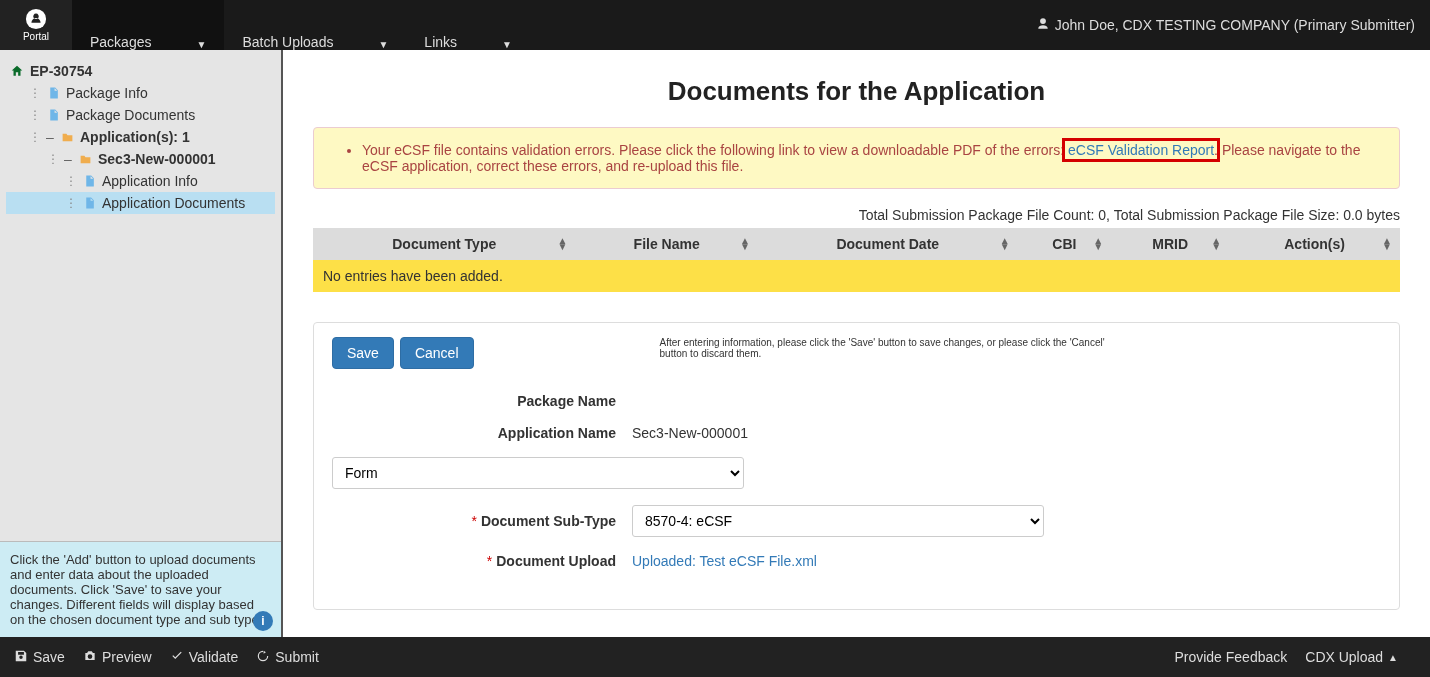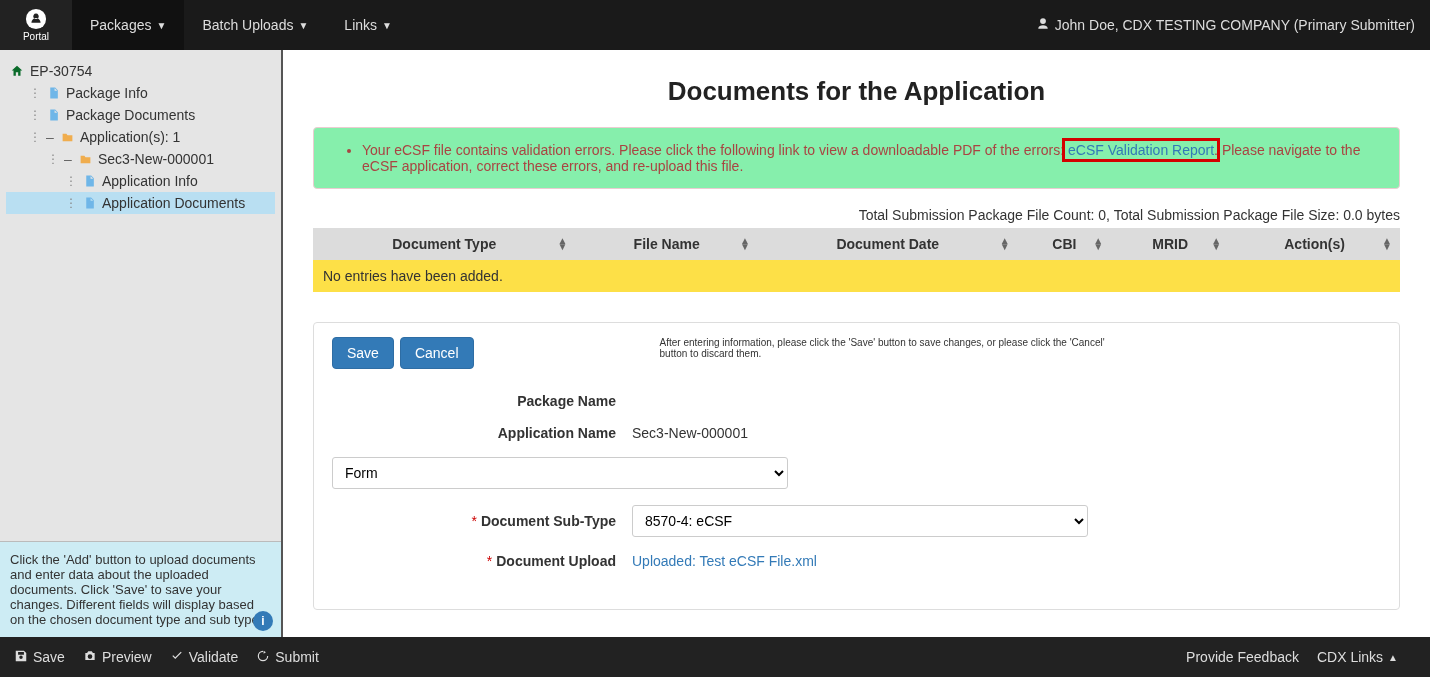--- a/index.html
+++ b/index.html
@@ -3,21 +3,21 @@
 <meta charset="utf-8">
 <style>
 * { box-sizing: border-box; margin: 0; padding: 0; }
 body { font-family: "Helvetica Neue", Helvetica, Arial, sans-serif; font-size: 14px; color: #333; width: 1430px; height: 677px; overflow: hidden; position: relative; background: #fff; }
 
 
 .topnav { height: 50px; background: #1a1a1a; color: #ddd; display: flex; align-items: center; }
 .topnav .logo { width: 72px; height: 50px; background: #222; display: flex; flex-direction: column; align-items: center; justify-content: center; font-size: 10px; color: #fff; }
 .topnav .logo svg { width: 22px; height: 22px; }
 .topnav .logo-text { font-size: 10px; margin-top: 1px; }
-.topnav .menu-item { padding: 0 18px; height: 50px; display: flex; align-items: center; cursor: pointer; color: #ddd; font-size: 14px; }
+.topnav .menu-item { padding: 0 18px; height: 50px; display: flex; align-items: flex-end; cursor: pointer; color: #ddd; font-size: 14px; gap: 40px; }
 .topnav .menu-item.active { background: #111; }
 .topnav .menu-item .caret { margin-left: 5px; font-size: 10px; }
 .topnav .spacer { flex: 1; }
 .topnav .user { padding: 0 15px; color: #ddd; font-size: 14px; display: flex; align-items: center; }
 .topnav .user .user-icon { margin-right: 5px; }
 
 
 .layout { display: flex; height: calc(677px - 50px - 40px); }
 
 
@@ -27,35 +27,35 @@
 .tree-row .tw { display: inline-block; }
 .tree-row.selected { background: #b9dff2; }
 .tree-indent-0 .tw1 { width: 0; }
 .tree-indent-1 .tw1 { width: 18px; }
 .tree-indent-2 .tw1 { width: 36px; }
 .tree-indent-3 .tw1 { width: 54px; }
 .tree-row .connector { color: #888; font-size: 12px; width: 18px; display: inline-flex; justify-content: center; }
 .tree-row .toggle { color: #666; font-size: 14px; width: 12px; display: inline-flex; justify-content: center; margin-right: 2px; }
 .tree-row .ticon { width: 18px; display: inline-flex; justify-content: center; margin-right: 4px; }
 .tree-row .label { }
-.tree-row.bold .label { font-weight: normal; }
+.tree-row.bold .label { font-weight: bold; }
 .ico-home { color: #0a6b2a; }
 .ico-file { color: #6fb6e8; }
 .ico-folder { color: #f0ad4e; }
 
 
 .helpbox { position: absolute; left: 0; right: 0; bottom: 0; background: #cdecf4; border-top: 1px solid #bbb; padding: 10px; font-size: 13px; color: #333; }
 .helpbox .info-badge { position: absolute; right: 8px; bottom: 6px; width: 20px; height: 20px; border-radius: 50%; background: #337ab7; color: #fff; display: flex; align-items: center; justify-content: center; font-size: 12px; font-weight: bold; }
 
 
 .main { flex: 1; overflow: auto; padding: 20px 30px 30px; }
 .page-title { text-align: center; font-size: 26px; font-weight: bold; color: #222; margin: 6px 0 20px; }
 .intro { font-size: 14px; margin-bottom: 18px; }
 
-.alert-danger { background: #86efac; border: 1px solid #ebccd1; color: #a94442; padding: 14px 18px 14px 34px; border-radius: 4px; position: relative; margin-bottom: 18px; }
+.alert-danger { background: #fef9c3; border: 1px solid #ebccd1; color: #a94442; padding: 14px 18px 14px 34px; border-radius: 4px; position: relative; margin-bottom: 18px; }
 .alert-danger ul { list-style: disc; padding-left: 14px; }
 .alert-danger a { color: #337ab7; text-decoration: none; }
 .alert-danger .highlight { border: 3px solid #d40000; padding: 1px 3px; margin: -4px -6px; display: inline; }
 
 .totals { text-align: right; font-size: 14px; margin-bottom: 5px; }
 
 .table { width: 100%; border-collapse: collapse; background: #dcdcdc; }
 .table th { background: #dcdcdc; font-weight: bold; padding: 8px 10px; text-align: center; font-size: 14px; position: relative; }
 .table th .sort { position: absolute; right: 8px; top: 50%; transform: translateY(-50%); font-size: 10px; color: #666; line-height: 6px; }
 .table .empty-row td { background: #fde047; padding: 8px 10px; font-size: 14px; }
@@ -64,21 +64,21 @@
 .panel-header { display: flex; align-items: flex-start; gap: 18px; margin-bottom: 24px; }
 .btn { display: inline-block; padding: 7px 14px; border-radius: 4px; border: 1px solid transparent; font-size: 14px; cursor: pointer; }
 .btn-primary { background: #337ab7; color: #fff; border-color: #2e6da4; }
 .panel-header .buttons { display: flex; gap: 6px; }
 .panel-header .note { color: #333; font-size: 10px; max-width: 460px; }
 
 .form-row { display: flex; align-items: center; margin-bottom: 16px; }
 .form-row .flabel { width: 300px; text-align: right; padding-right: 16px; font-weight: bold; font-size: 14px; }
 .form-row .flabel .req { color: #c00; margin-right: 4px; font-weight: normal; }
 .form-row .fvalue { flex: 1; font-size: 14px; }
-.form-row select { width: 456px; padding: 6px 8px; font-size: 14px; border: 1px solid #ccc; border-radius: 3px; background: #fff; }
+.form-row select { width: 412px; padding: 6px 8px; font-size: 14px; border: 1px solid #ccc; border-radius: 3px; background: #fff; }
 .form-row .upload-link { color: #337ab7; text-decoration: none; }
 
 
 .footer { position: absolute; left: 0; right: 0; bottom: 0; height: 40px; background: #222; color: #ddd; display: flex; align-items: center; padding: 0 14px; font-size: 14px; }
 .footer .fitem { display: flex; align-items: center; margin-right: 18px; cursor: pointer; }
 .footer .fitem .ficon { margin-right: 5px; font-size: 14px; }
 .footer .fspacer { flex: 1; }
 .footer .caret-up { margin-left: 5px; font-size: 10px; }
 </style>
 </head>
@@ -294,16 +294,16 @@
     <span class="ficon"><svg width="14" height="14" viewBox="0 0 24 24" fill="#ddd">
           <path d="M12 3a9 9 0 1 0 9 9h-2a7 7 0 1 1-7-7V3zm1 0v5l4-2.5L13 3z"></path>
         </svg></span>
     <span>Submit</span>
   </div>
   <div class="fspacer"></div>
   <div class="fitem">
     <span>Provide Feedback</span>
   </div>
   <div class="fitem">
-    <span>CDX Links</span>
+    <span>CDX Upload</span>
     <span class="caret-up">▲</span>
   </div>
 </div>
 
 </body></html>

